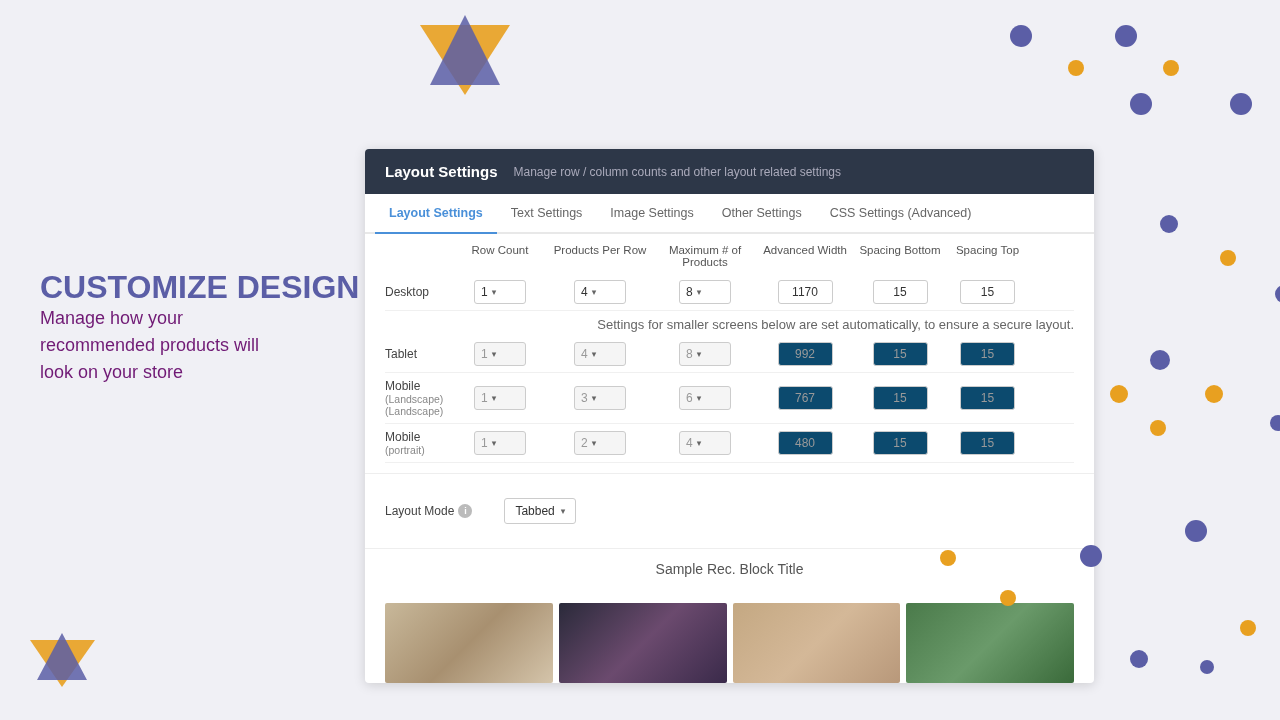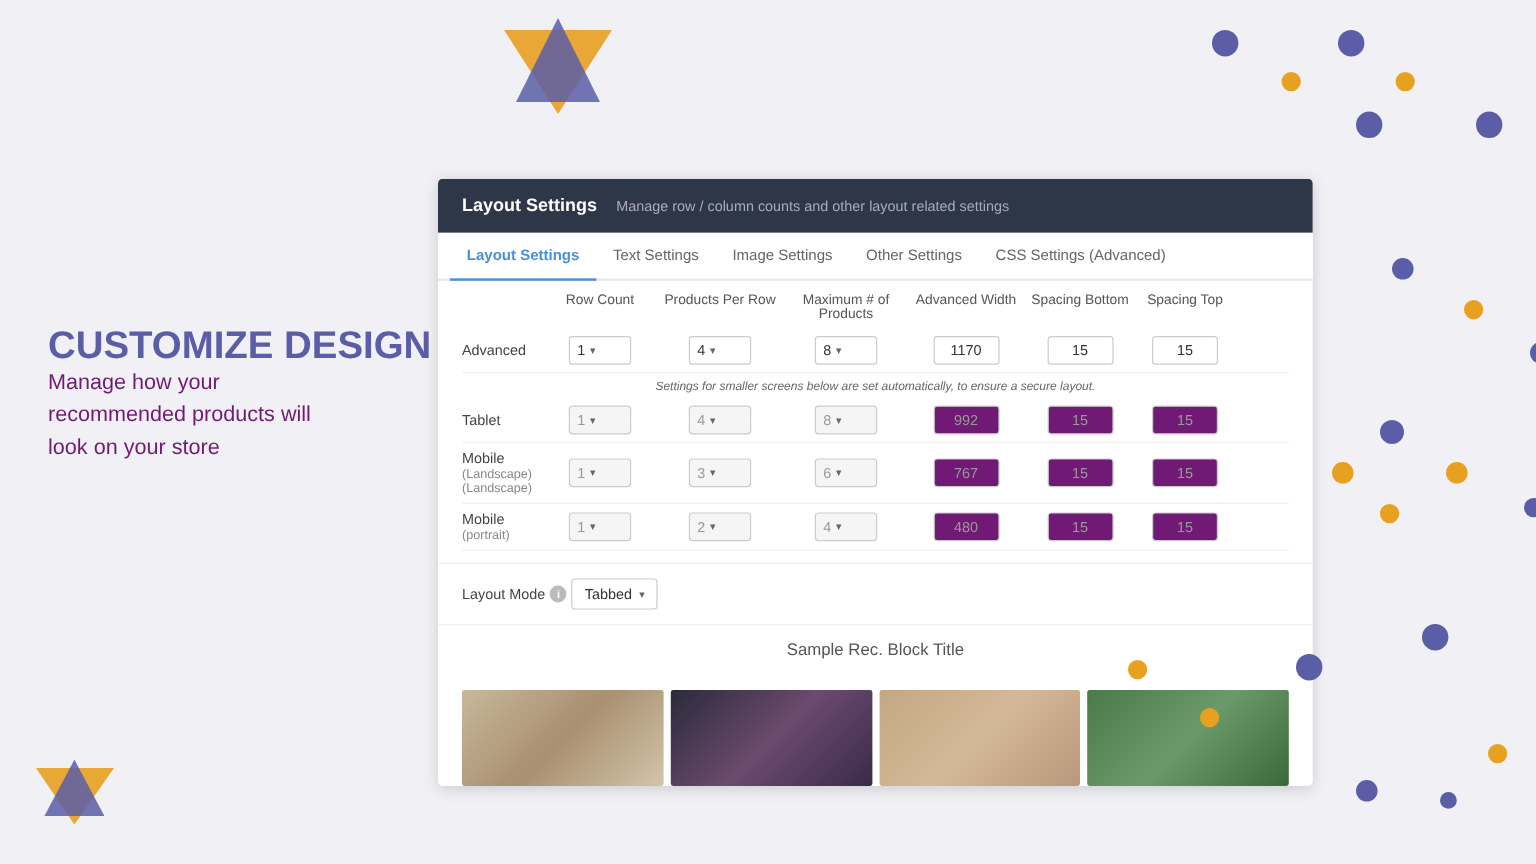--- a/index.html
+++ b/index.html
@@ -158,40 +158,39 @@
       border: 1px solid #ccc;
       border-radius: 3px;
       padding: 4px 6px;
       font-size: 12px;
       color: #333;
       width: 55px;
       text-align: center;
       background: #fff;
     }
     .num-input.disabled {
-      background: #701a75;
+      background: #0c4a6e;
       color: #999;
     }
 
     
     .notice {
-      text-align: center;
-      font-size: 10px;
+      text-align: right;
+      font-size: 13px;
       color: #666;
       padding: 6px 0 4px;
-      font-style: italic;
     }
 
     
     .layout-mode-row {
       display: flex;
       align-items: center;
-      padding: 12px 20px;
+      padding: 24px 20px;
       border-top: 1px solid #eee;
-      gap: 4px;
+      gap: 32px;
     }
     .layout-mode-label {
       font-size: 12px;
       color: #444;
       display: flex;
       align-items: center;
       gap: 4px;
     }
     .info-icon {
       width: 14px;
@@ -300,21 +299,21 @@
       <div class="col-h"></div>
       <div class="col-h">Row Count</div>
       <div class="col-h">Products Per Row</div>
       <div class="col-h">Maximum # of Products</div>
       <div class="col-h">Advanced Width</div>
       <div class="col-h">Spacing Bottom</div>
       <div class="col-h">Spacing Top</div>
     </div>
 
     <div class="data-row">
-      <div class="row-label">Advanced</div>
+      <div class="row-label">Desktop</div>
       <div class="cell">
         <div class="sel-input">
           <span>1</span>
           <span class="chevron">▾</span>
         </div>
       </div>
       <div class="cell">
         <div class="sel-input">
           <span>4</span>
           <span class="chevron">▾</span>

